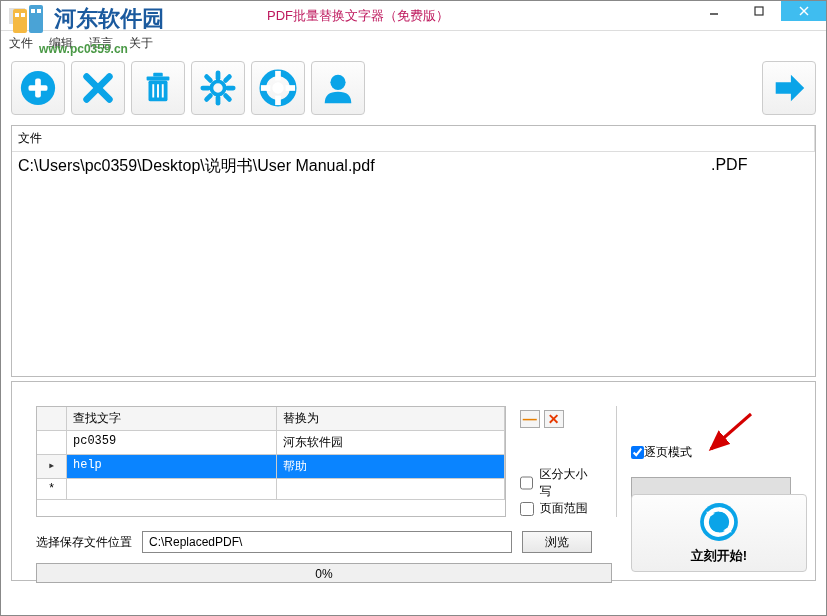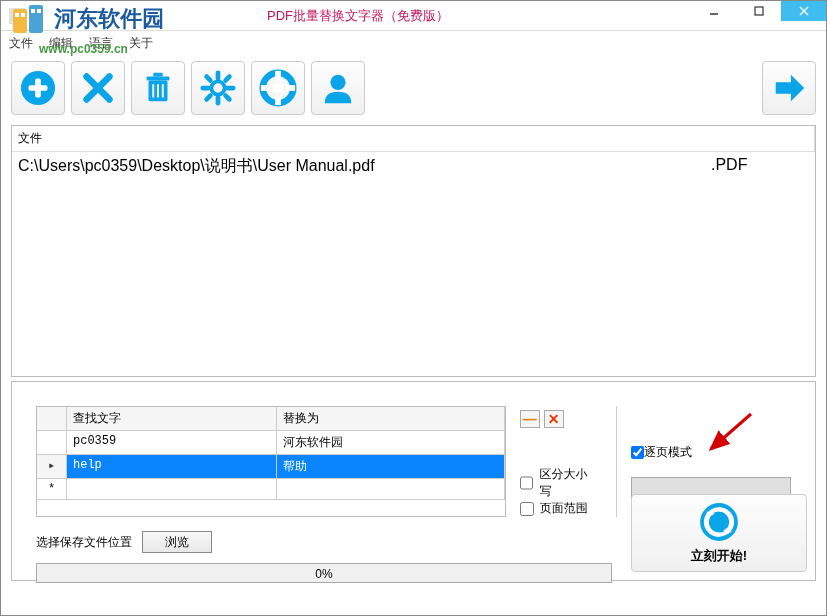--- a/index.html
+++ b/index.html
@@ -254,20 +254,21 @@
       <label class="right-top">
         <input type="checkbox" checked="" style="">
         <span>逐页模式</span>
       </label>
       <input class="page-range-input" disabled="" style="">
     </div>
   </div>
 
   <div class="save-row">
     <span>选择保存文件位置</span>
+    <input class="save-input" value="C:\ReplacedPDF\" style="">
     <button class="browse-btn">浏览</button>
   </div>
 
   <div class="progress-row">
     <div class="progress-bar">
       <div class="progress-text">0%</div>
     </div>
   </div>
 
   <div class="start-panel">

